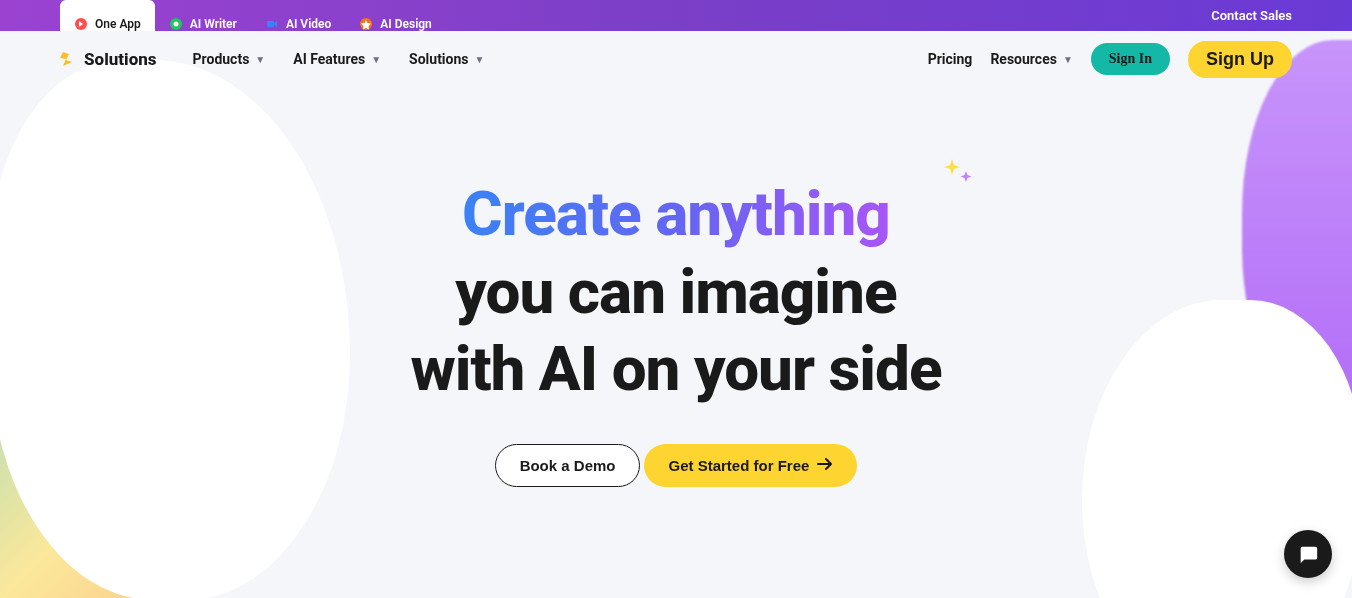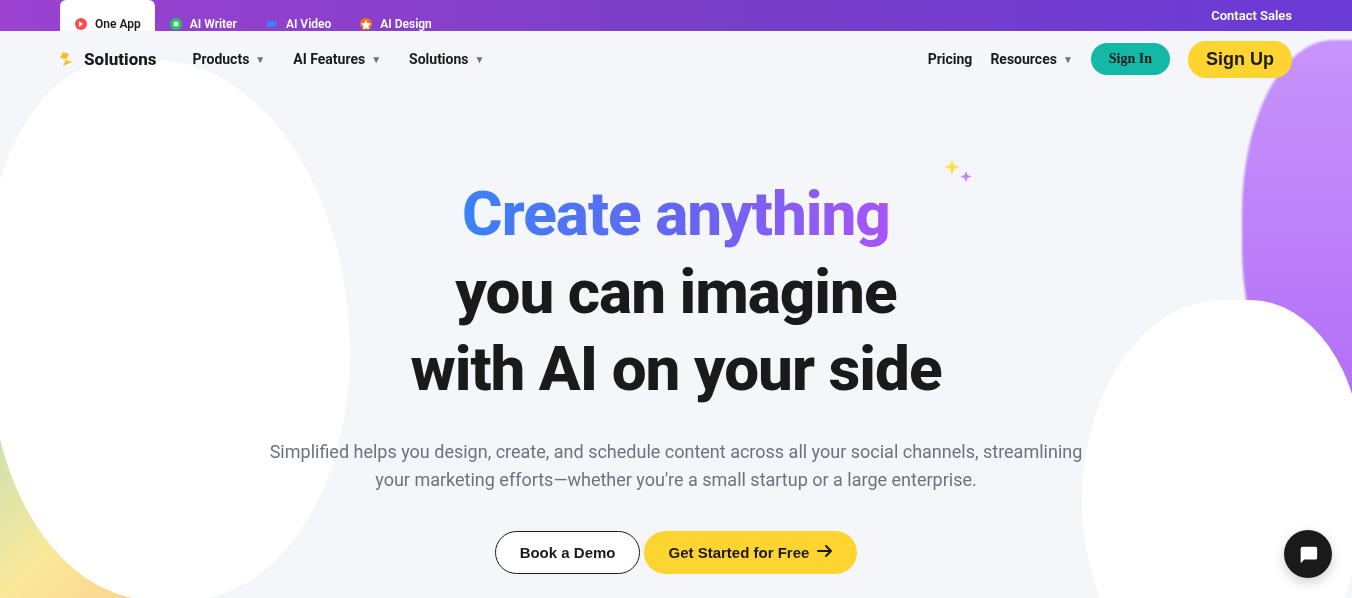--- a/index.html
+++ b/index.html
@@ -348,21 +348,20 @@
     <span class="sparkle">
       <svg width="36" height="36" viewBox="0 0 36 36">
         <path d="M12 2l2 6 6 2-6 2-2 6-2-6-6-2 6-2z" fill="#fde047"></path>
         <path d="M26 14l1.5 4 4 1.5-4 1.5-1.5 4-1.5-4-4-1.5 4-1.5z" fill="#c084fc"></path>
       </svg>
     </span>
     <br>
     <span>you can imagine</span><br>
     <span>with AI on your side</span>
   </h1>
-  <p class="hero-sub">Simplified helps you design, create, and schedule content across all your social channels, streamlining your marketing efforts—whether you're a small startup or a large enterprise.</p>
   <div class="hero-cta">
     <button class="btn-outline">Book a Demo</button>
     <button class="btn-primary">
       <span>Get Started for Free</span>
       <span>
         <svg width="16" height="14" viewBox="0 0 16 14">
             <path d="M1 7h12M9 2l5 5-5 5" stroke="#1a1a1a" stroke-width="2" fill="none" stroke-linecap="round" stroke-linejoin="round"></path>
           </svg>
       </span>
     </button>

